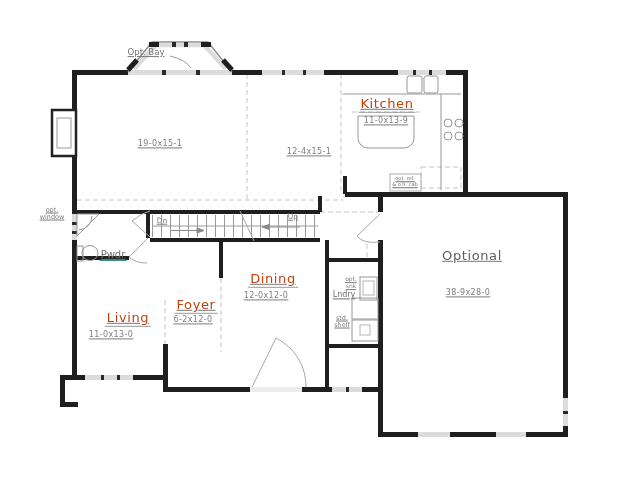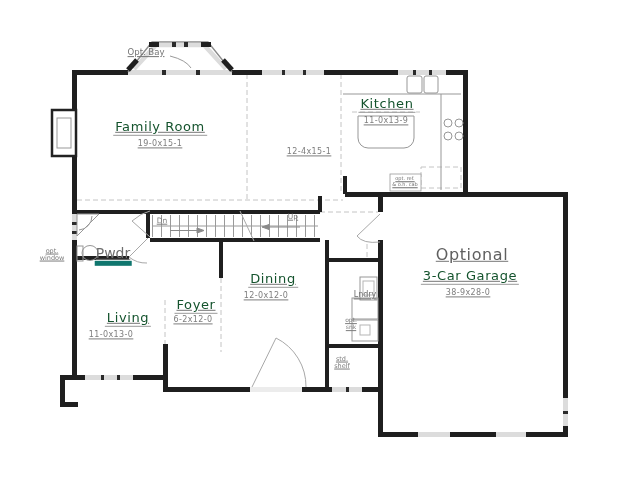--- a/index.html
+++ b/index.html
@@ -1,27 +1,27 @@
 <!DOCTYPE html>
 <html><head>
 <meta charset="utf-8">
 <style>
   html,body{margin:0;padding:0;background:#fff;}
   .canvas{position:relative;width:640px;height:480px;background:#ffffff;overflow:hidden;
           font-family:"DejaVu Sans",sans-serif;}
   svg{position:absolute;left:0;top:0;}
   .lbl{position:absolute;transform:translate(-50%,-50%);color:#767676;text-align:center;
        white-space:pre;line-height:1.15;text-decoration:underline;}
-  .room-name{font-size:13px;letter-spacing:0.6px;color:#14532d;
+  .room-name{font-size:13px;letter-spacing:0.6px;color:#c2410c;
              border-bottom:1px solid #9a9a9a;padding:0 2px 1px;}
   .room-name.plain{border-bottom:none;}
   .room-dims{font-size:8px;letter-spacing:0.4px;color:#7d7d7d;text-align:right;}
-  .small-room{font-size:14px;color:#6e6e6e;border-bottom:5px solid #0f766e;padding:0 1px;}
+  .small-room{font-size:10px;color:#6e6e6e;border-bottom:1px solid #0f766e;padding:0 1px;}
   .mini-room{font-size:8px;color:#6e6e6e;}
-  .tiny{font-size:6.5px;color:#7d7d7d;margin-top:41px;}
+  .tiny{font-size:6.5px;color:#7d7d7d;}
   .micro{font-size:5px;color:#6f6f6f;}
   .stair-lbl{font-size:7.5px;color:#7d7d7d;}
   .treads{position:absolute;left:152px;top:215px;width:164px;height:22px;
           background:repeating-linear-gradient(90deg,#9a9a9a 0 1px,transparent 1px 9px);}
 </style>
 </head>
 <body>
 
 <div class="canvas">
 
@@ -162,42 +162,40 @@
     </g>
 
     <g stroke="#8a8a8a" stroke-width="1">
       <line x1="170" y1="230.5" x2="198" y2="230.5"></line>
       <polygon points="204,230.5 197,228 197,233" fill="#8a8a8a"></polygon>
       <line x1="267" y1="227" x2="300" y2="227"></line>
       <polygon points="262,227 269,224.5 269,229.5" fill="#8a8a8a"></polygon>
     </g>
   </svg>
 
-  <div class="lbl" style="left:160px;top:126px"><span class="room-name">Family Room</span></div>
   <div class="lbl room-dims" style="left:160px;top:144px">19-0x15-1</div>
 
   <div class="lbl room-dims" style="left:309px;top:152px">12-4x15-1</div>
 
   <div class="lbl" style="left:387px;top:103px"><span class="room-name">Kitchen</span></div>
   <div class="lbl room-dims" style="left:386px;top:121px">11-0x13-9</div>
 
   <div class="lbl" style="left:273px;top:278px"><span class="room-name">Dining</span></div>
   <div class="lbl room-dims" style="left:266px;top:296px">12-0x12-0</div>
 
   <div class="lbl" style="left:128px;top:317px"><span class="room-name">Living</span></div>
   <div class="lbl room-dims" style="left:111px;top:335px">11-0x13-0</div>
 
   <div class="lbl" style="left:196px;top:304px"><span class="room-name">Foyer</span></div>
   <div class="lbl room-dims" style="left:193px;top:320px">6-2x12-0</div>
 
   <div class="lbl" style="left:113px;top:253px"><span class="small-room">Pwdr</span></div>
-  <div class="lbl mini-room" style="left:365px;top:295px">Lndry</div>
-
-  <div class="lbl" style="left:472px;top:255px"><span class="room-name plain" style="font-size:16px;color:#5f5f5f">Optional</span></div>
-  <div class="lbl" style="left:470px;top:275px"><span class="room-name">3-Car Garage</span></div>
+  <div class="lbl mini-room" style="left:344px;top:295px">Lndry</div>
+
+  <div class="lbl" style="left:472px;top:255px"><span class="room-name plain" style="font-size:13px;color:#5f5f5f">Optional</span></div>
   <div class="lbl room-dims" style="left:468px;top:293px">38-9x28-0</div>
 
   <div class="lbl" style="left:146px;top:53px;font-size:8.5px">Opt. Bay</div>
   <div class="lbl tiny" style="left:52px;top:214px">opt.
 window</div>
   <div class="lbl tiny" style="left:351px;top:283px;font-size:6px">opt.
 snk</div>
   <div class="lbl tiny" style="left:342px;top:322px">std.
 shelf</div>
   <div class="lbl micro" style="left:405px;top:182px">opt. ref.

